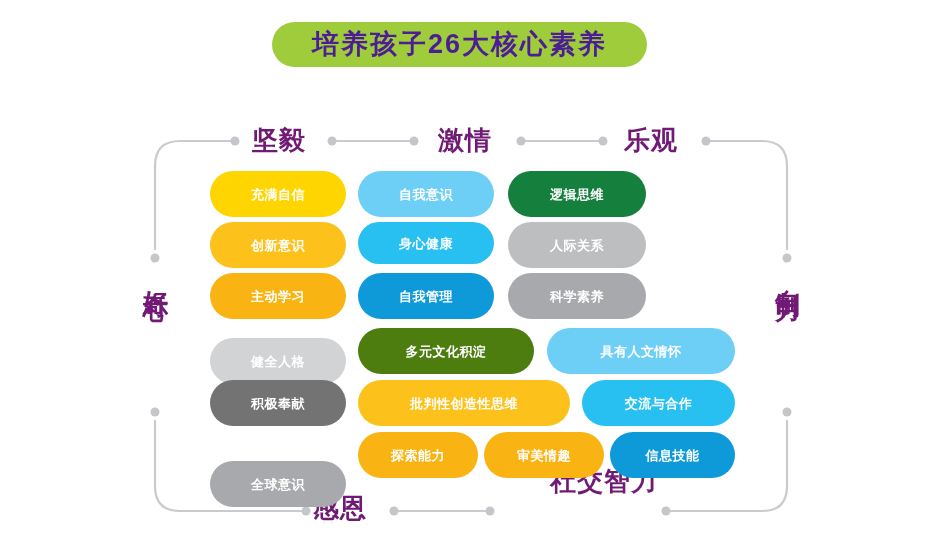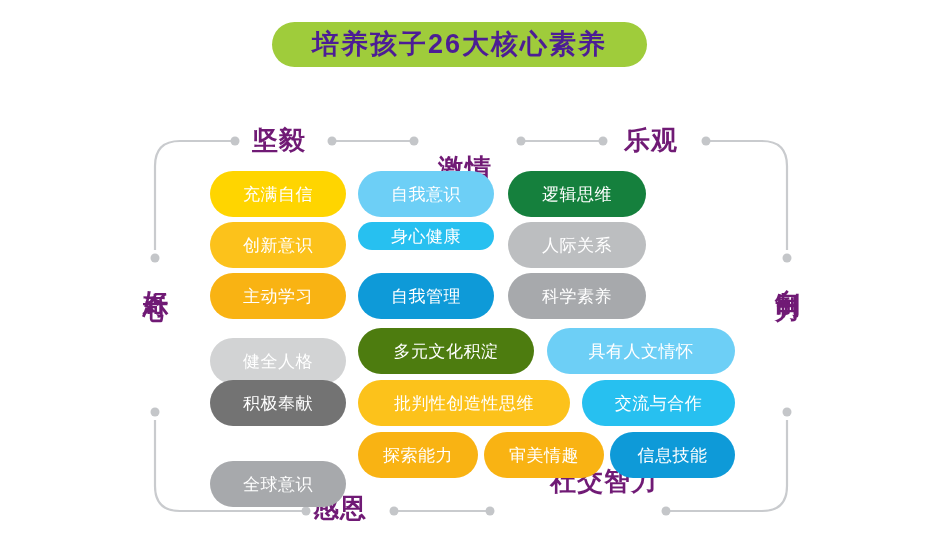--- a/index.html
+++ b/index.html
@@ -51,22 +51,22 @@
 
   
   .pill{
     position:absolute;
     border-radius:999px;
     display:flex;align-items:center;justify-content:center;
     box-sizing:border-box;
   }
   .pill .pill-text{
     color:#ffffff;
-    font-size:17px;
-    font-weight:normal;
+    font-size:13px;
+    font-weight:bold;
     letter-spacing:0.5px;
     white-space:nowrap;
     line-height:1;
   }
 </style>
 </head>
 <body>
 
 <div id="stage">
 
@@ -103,21 +103,21 @@
     <circle cx="666" cy="511" r="4.5" fill="#c4c6c9"></circle>
 
     <circle cx="155" cy="258" r="4.5" fill="#c4c6c9"></circle>
     <circle cx="155" cy="412" r="4.5" fill="#c4c6c9"></circle>
 
     <circle cx="787" cy="258" r="4.5" fill="#c4c6c9"></circle>
     <circle cx="787" cy="412" r="4.5" fill="#c4c6c9"></circle>
   </svg>
 
   <div class="outer-label" style="left:252px;top:127px;">坚毅</div>
-  <div class="outer-label" style="left:438px;top:127px;margin-top:28px;">激情</div>
+  <div class="outer-label" style="left:438px;top:127px;">激情</div>
   <div class="outer-label" style="left:624px;top:127px;">乐观</div>
 
   <div class="outer-label" style="left:313px;top:495px;">感恩</div>
   <div class="outer-label" style="left:550px;top:468px;">社交智力</div>
 
   <div class="outer-label vertical" style="left:143px;top:270px;">好奇心</div>
   <div class="outer-label vertical" style="left:775px;top:270px;">自制力</div>
 
   <div id="pill-grid">
       <div class="pill" style="left: 210px; top: 171px; width: 136px; height: 46px; background: rgb(255, 213, 0);">
@@ -125,21 +125,21 @@
       </div>
       <div class="pill" style="left: 358px; top: 171px; width: 136px; height: 46px; background: rgb(109, 207, 246);">
         <span class="pill-text">自我意识</span>
       </div>
       <div class="pill" style="left: 508px; top: 171px; width: 138px; height: 46px; background: #15803d;">
         <span class="pill-text">逻辑思维</span>
       </div>
       <div class="pill" style="left: 210px; top: 222px; width: 136px; height: 46px; background: rgb(252, 194, 27);">
         <span class="pill-text">创新意识</span>
       </div>
-      <div class="pill" style="left: 358px; top: 222px; width: 136px; height: 28px; background: rgb(39, 192, 240); text-align: center;">
+      <div class="pill" style="left: 358px; top: 222px; width: 136px; height: 42px; background: rgb(39, 192, 240); text-align: center;">
         <span class="pill-text">身心健康</span>
       </div>
       <div class="pill" style="left: 508px; top: 222px; width: 138px; height: 46px; background: rgb(188, 190, 192);">
         <span class="pill-text">人际关系</span>
       </div>
       <div class="pill" style="left: 210px; top: 273px; width: 136px; height: 46px; background: rgb(249, 179, 19);">
         <span class="pill-text">主动学习</span>
       </div>
       <div class="pill" style="left: 358px; top: 273px; width: 136px; height: 46px; background: rgb(14, 154, 216);">
         <span class="pill-text">自我管理</span>

